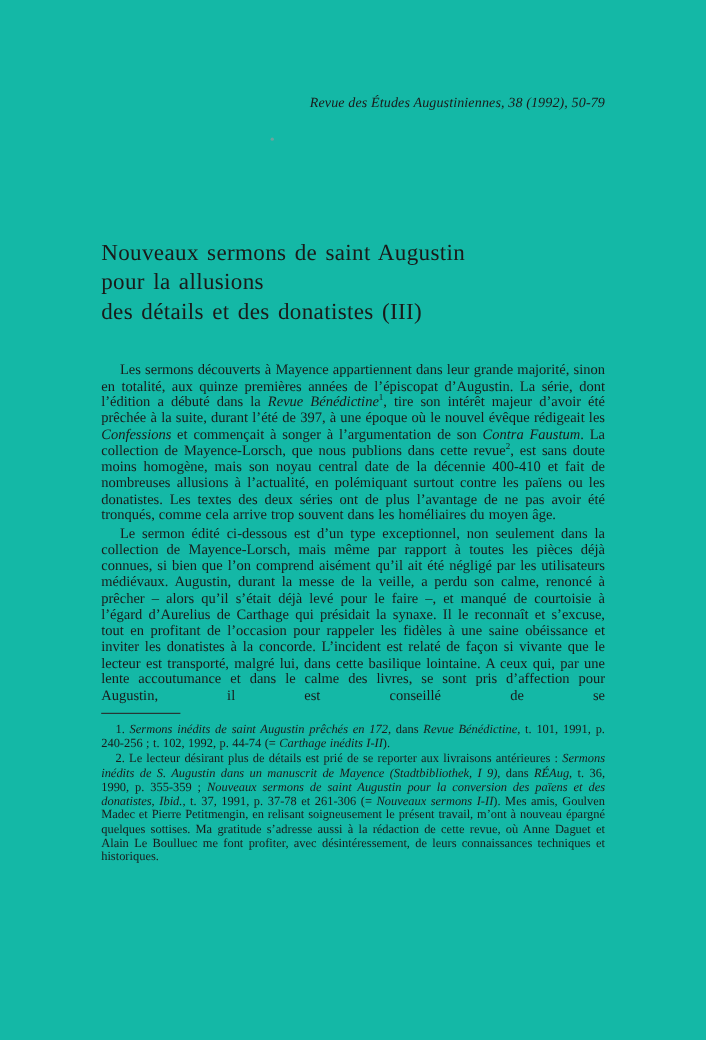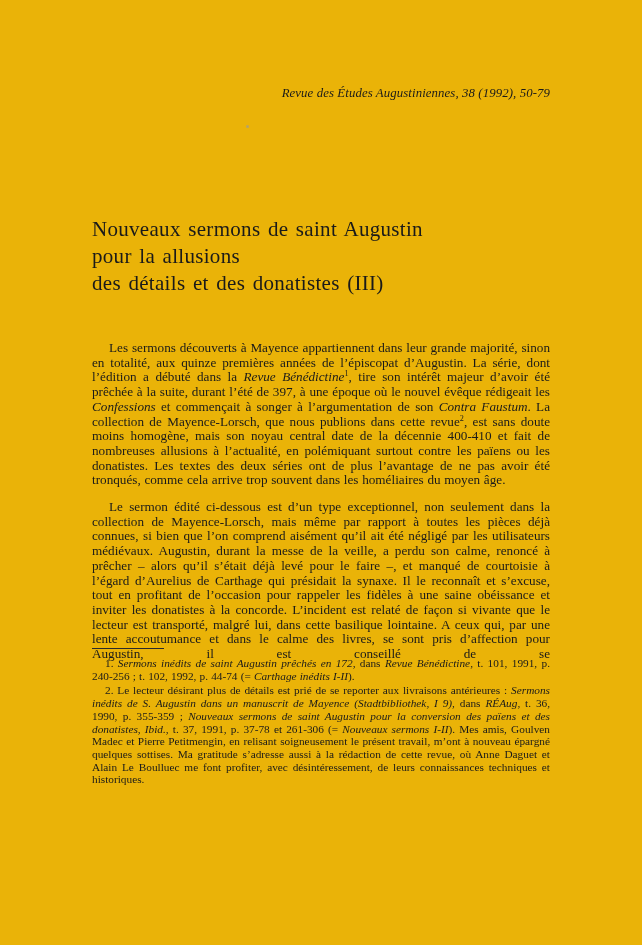--- a/index.html
+++ b/index.html
@@ -1,20 +1,20 @@
 <!DOCTYPE html>
 <html lang="fr"><head>
 <meta charset="utf-8">
 <style>
   html, body { margin: 0; padding: 0; background: #ffffff; }
   .page {
     position: relative;
     width: 642px;
     height: 945px;
-    background: #eab308;
+    background: #14b8a6;
     overflow: hidden;
     font-family: "Liberation Serif", serif;
     color: #1a1a1a;
     -webkit-font-smoothing: antialiased;
   }
   .column { position: absolute; left: 92px; width: 458px; }
 
   .journal {
     top: 86px;
     text-align: right;
@@ -36,21 +36,21 @@
   }
   .title .tline { display: block; }
 
   .body {
     top: 329px;
     font-size: 13.2px;
     line-height: 14.7px;
     text-align: justify;
     word-spacing: 0.4px;
   }
-  .para { margin: 12px 0 2px 0; text-indent: 17px; }
+  .para { margin: 0 0 2px 0; text-indent: 17px; }
   .para.justify-last { text-align-last: justify; font-family: Liberation Serif, serif; }
 
   sup {
     font-size: 0.62em;
     line-height: 0;
     vertical-align: super;
     letter-spacing: 0;
   }
   em { font-style: italic; }
 

